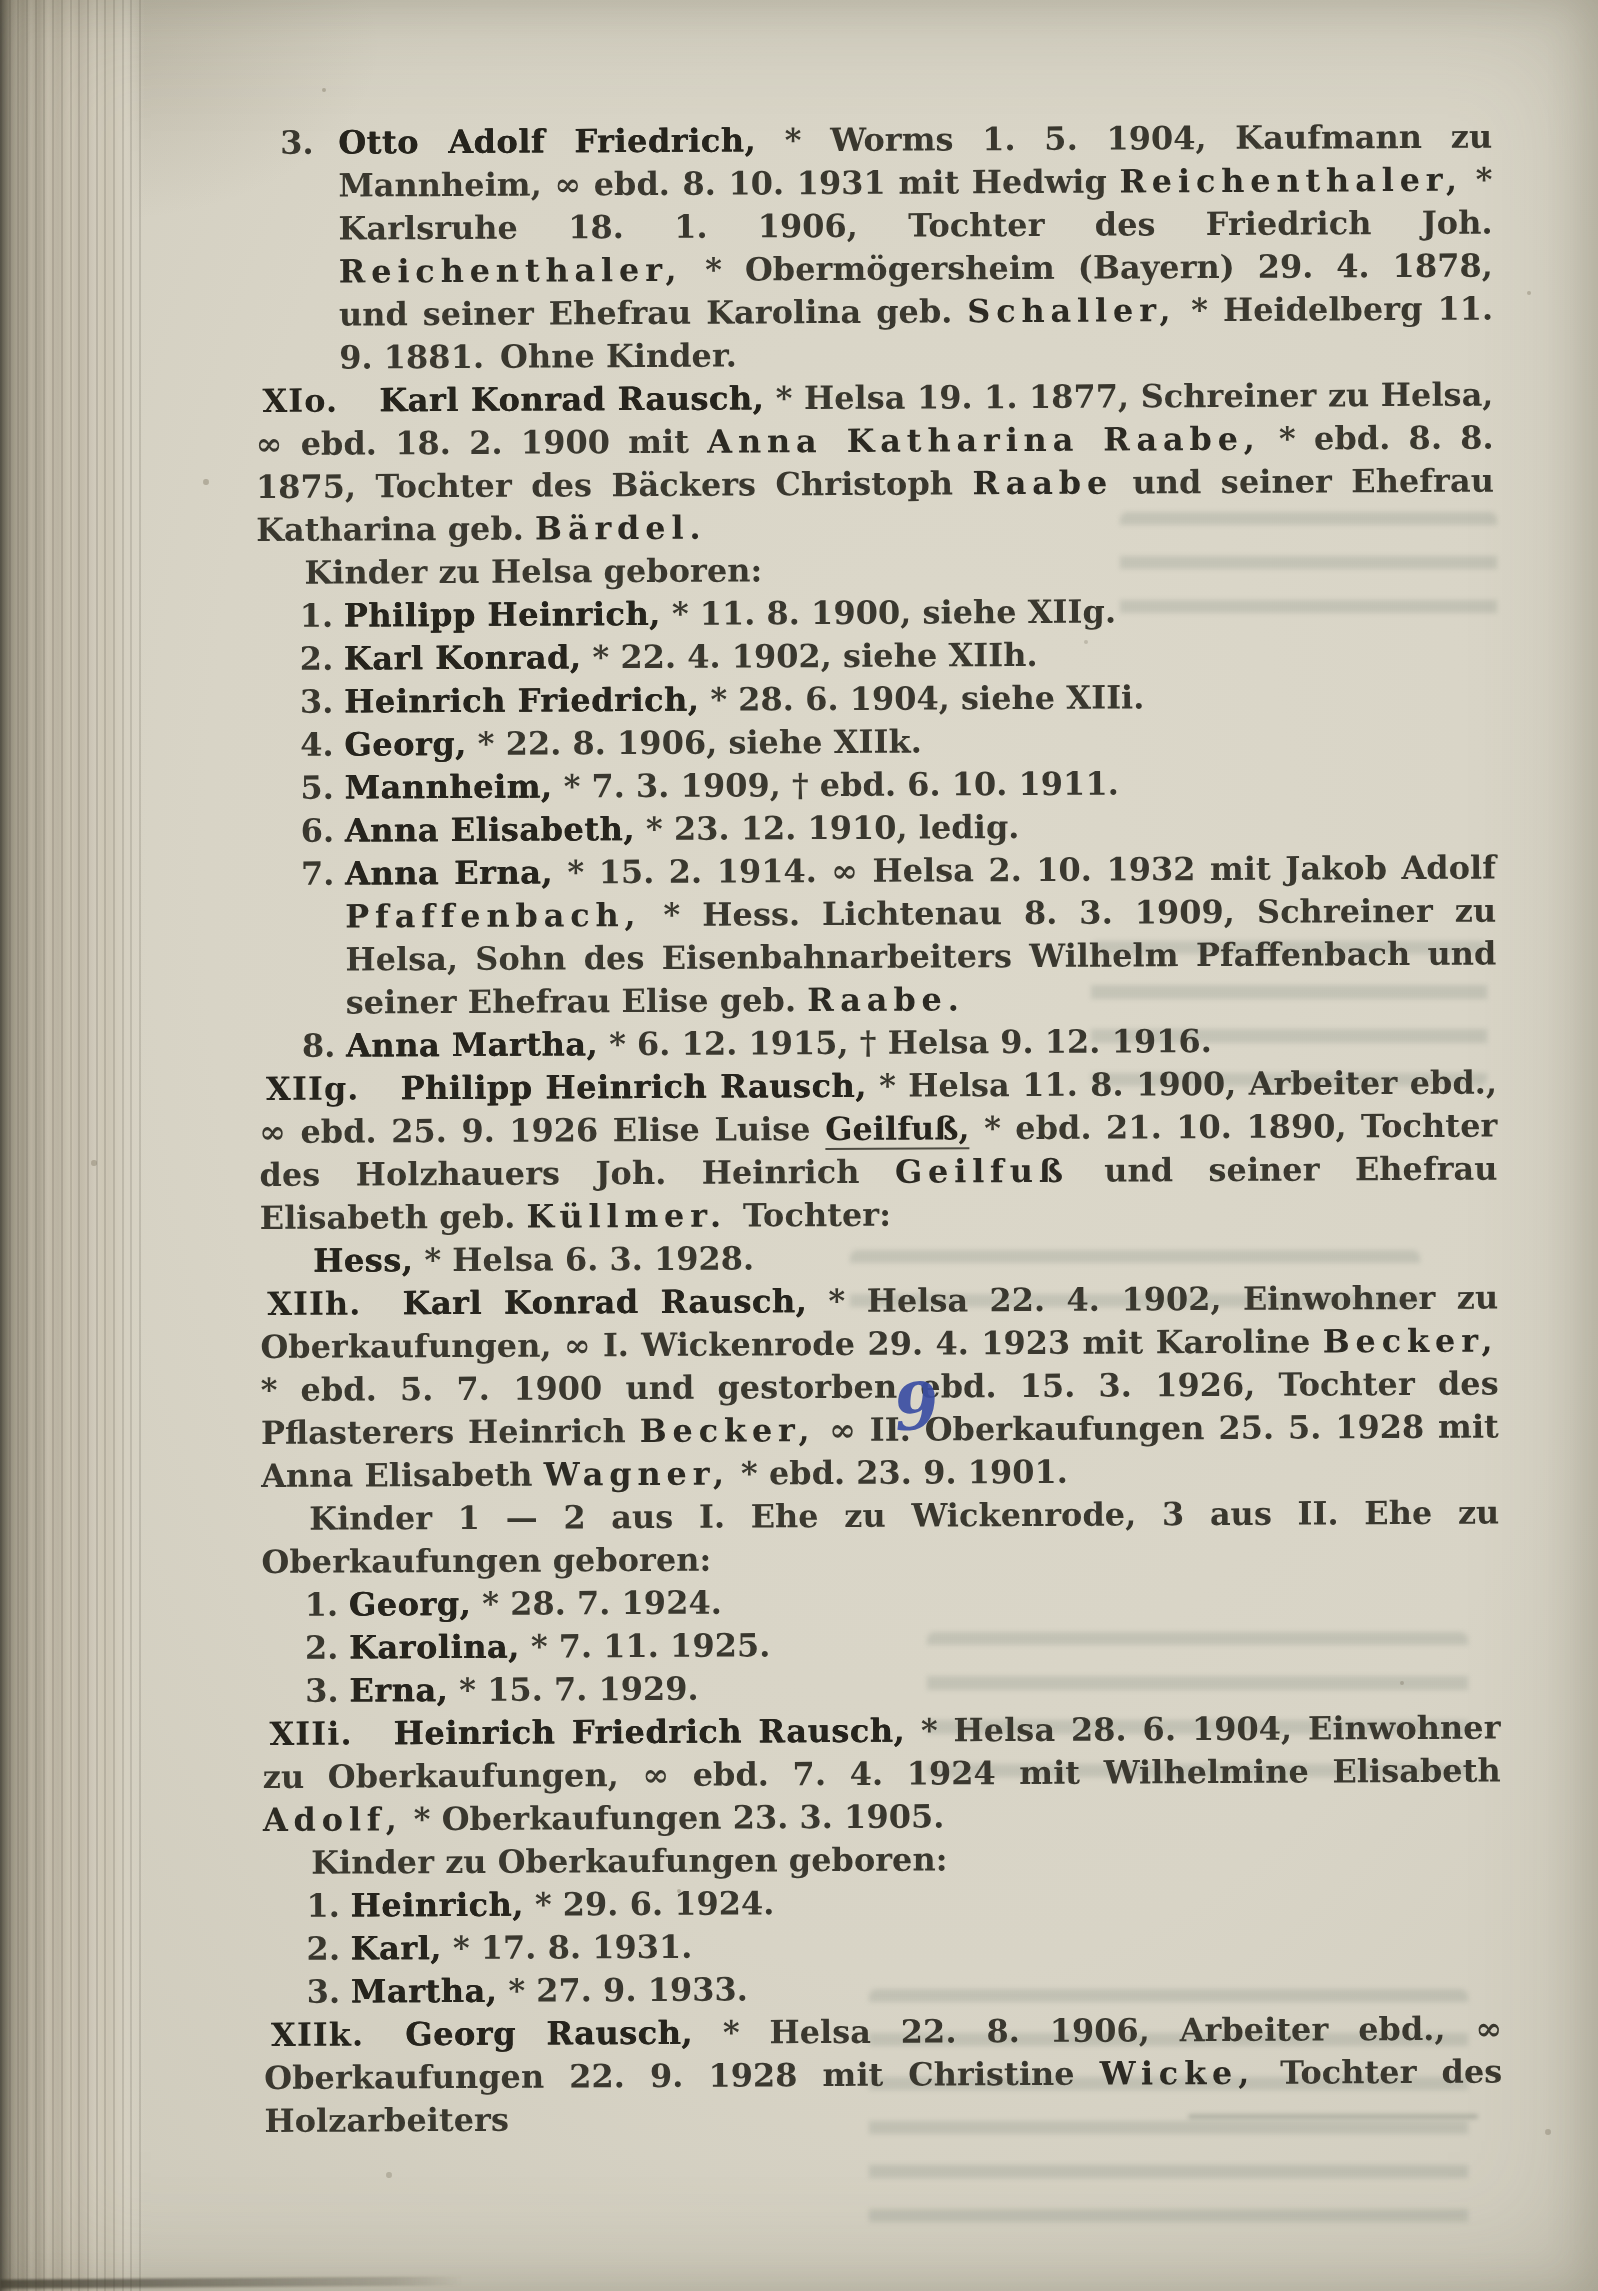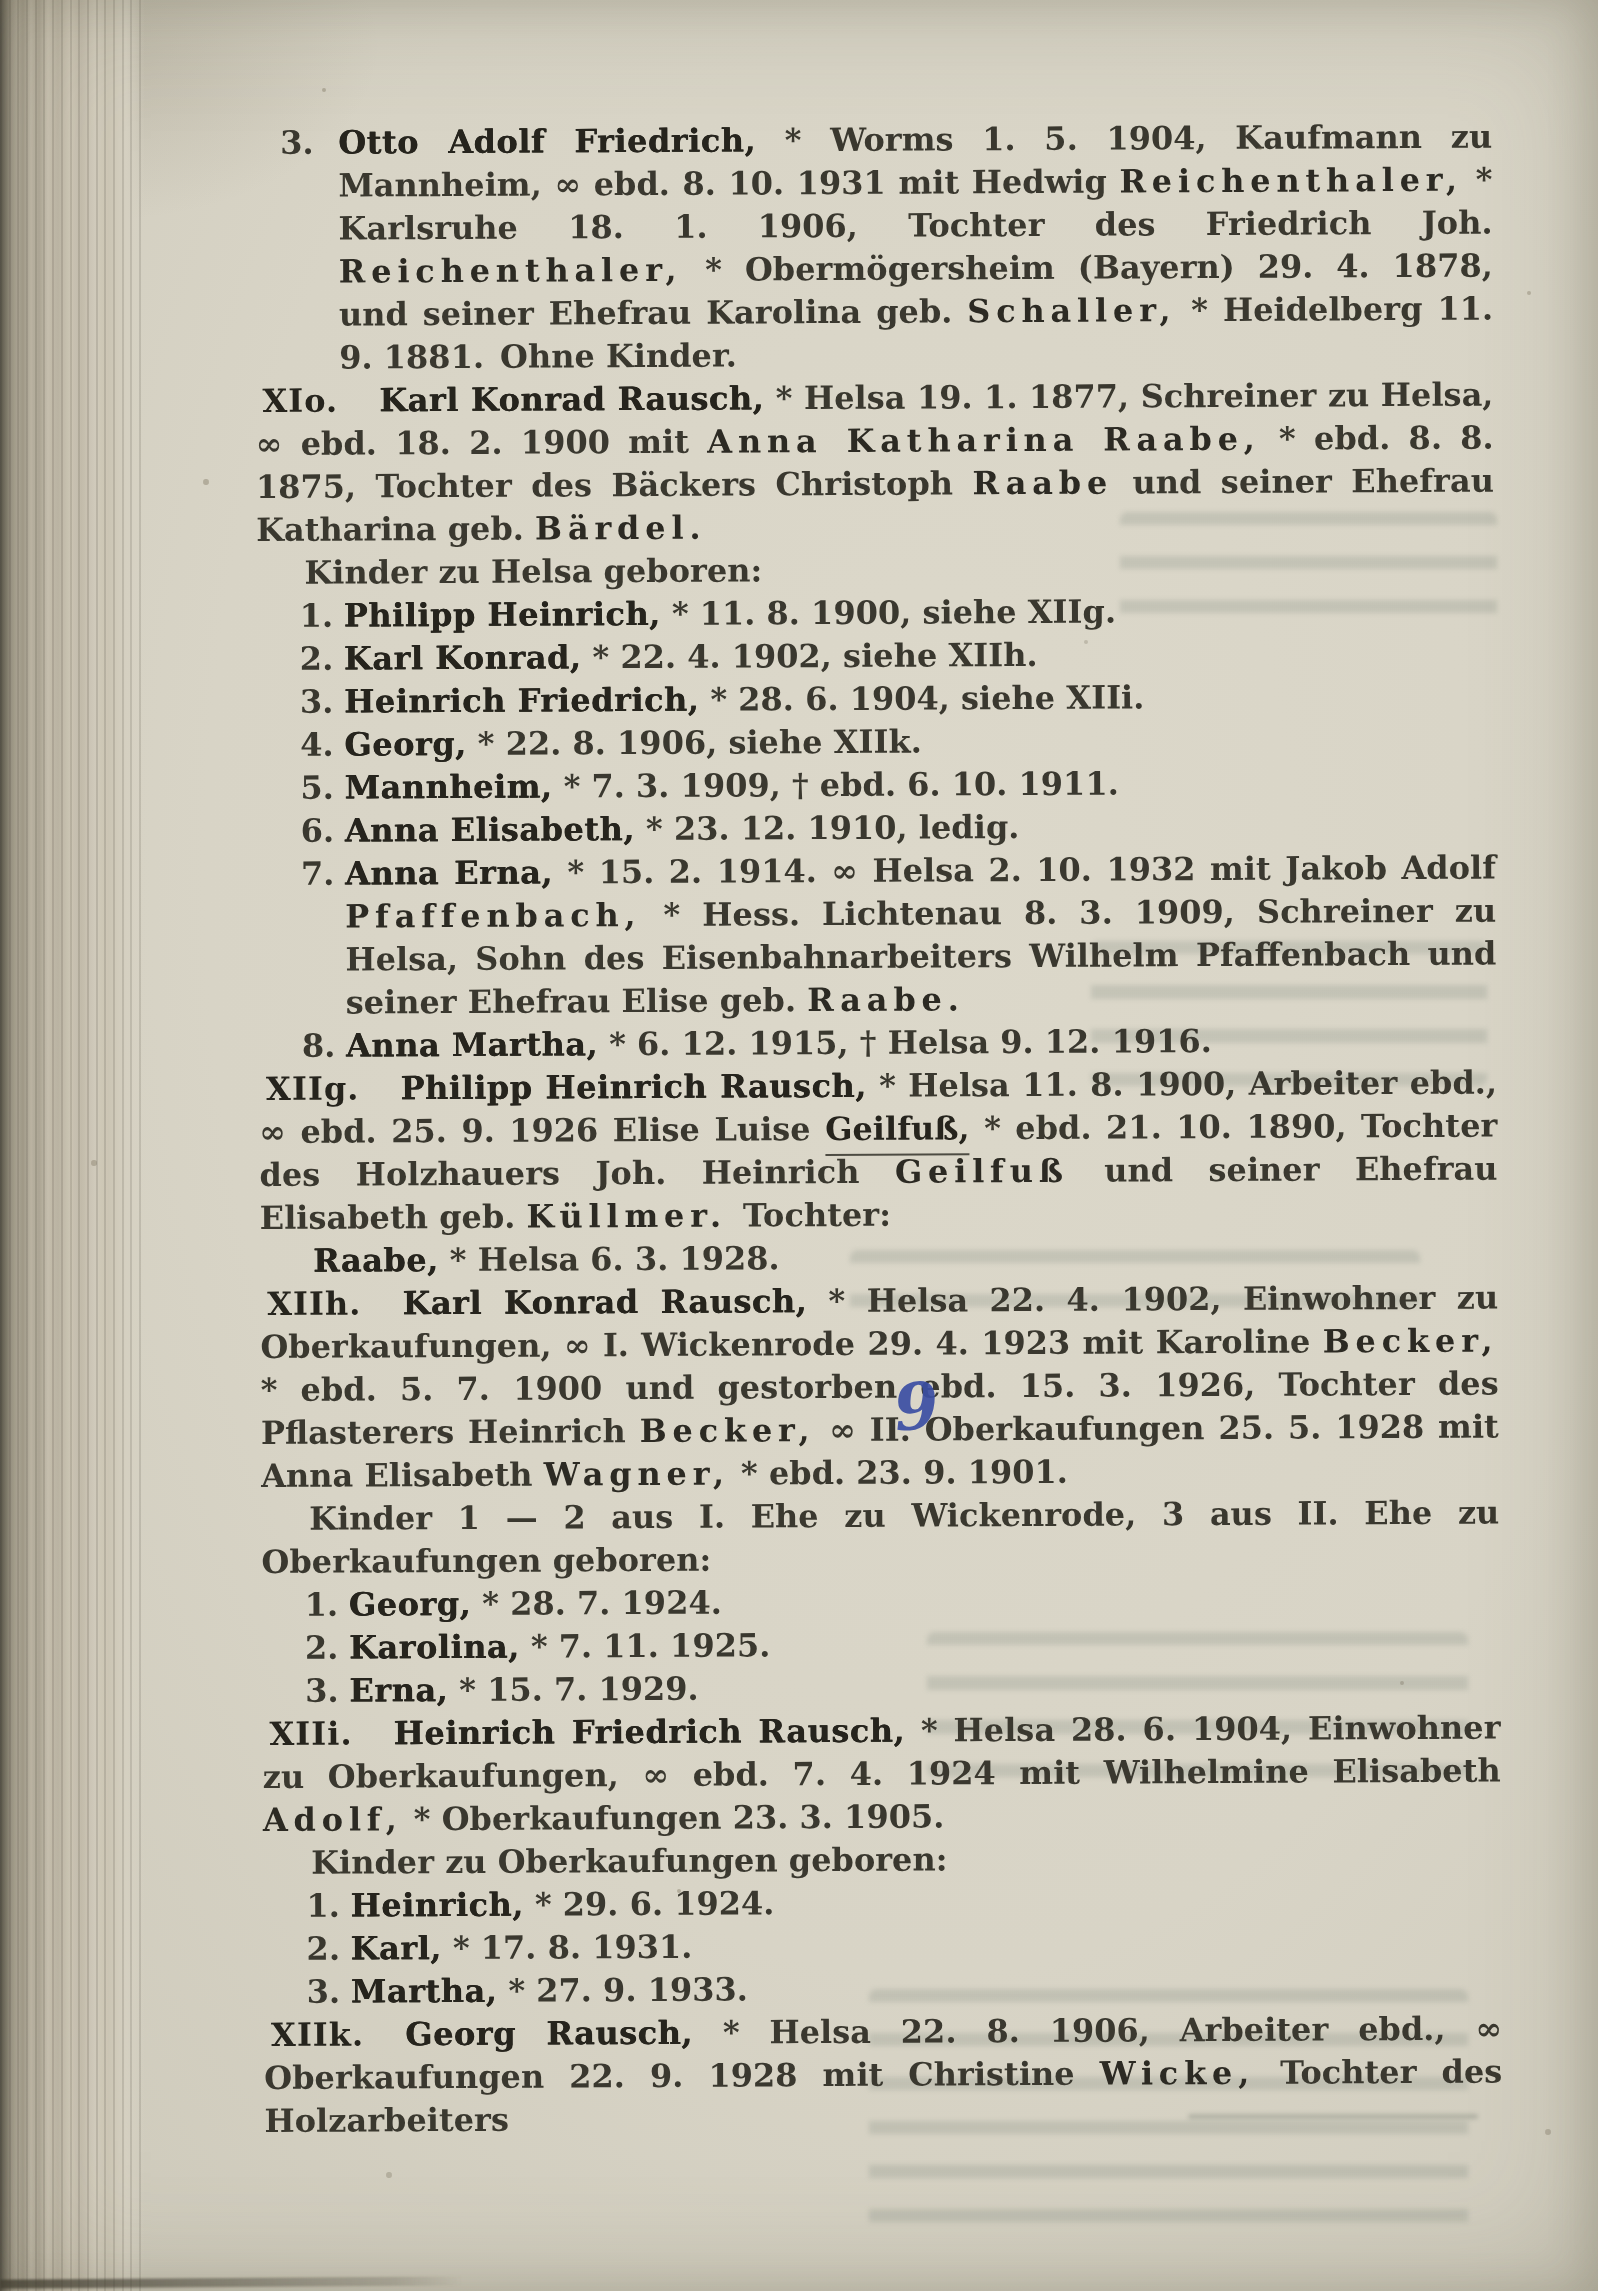--- a/index.html
+++ b/index.html
@@ -44,21 +44,21 @@
   .subhead{margin-top:21px;margin-bottom:5.8px;text-indent:48px;}
   .child-line{margin-top:15.4px;text-indent:53px;}
   .para-indent{margin-top:21px;text-indent:48px;}
   .list-item{padding-left:87px;text-indent:-44px;}
   .list-item .num{display:inline-block;width:44px;text-indent:0;}
   .list-item-deep{padding-left:84px;text-indent:-58px;}
   .list-item-deep .num{display:inline-block;width:58px;text-indent:0;}
   .label{margin-right:41px;letter-spacing:1px;color:#26241d;margin-left:7px;}
   .st-name{letter-spacing:0.5px;color:#26241d;text-shadow:0.4px 0 0 currentColor;}
   .st-sperr{letter-spacing:5.8px;color:#2c2a23;}
-  .st-underline{border-bottom:2.9px solid rgba(52,50,42,.85);padding-bottom:6px;color:#26241d;}
+  .st-underline{border-bottom:2.9px solid rgba(52,50,42,.85);padding-bottom:0;color:#26241d;}
   .handwritten{
     position:absolute;left:894px;top:1375px;
     font-size:64px;line-height:64px;font-style:italic;
     transform:rotate(-5deg);opacity:.92;pointer-events:none;
   }
   .bleed{
     position:absolute;pointer-events:none;border-radius:7.7px;
     background:repeating-linear-gradient(180deg,rgba(108,122,112,.20) 0 13.5px,rgba(108,122,112,0) 13.5px 44px);
     filter:blur(2.9px);transform:scaleX(-1);
   }
@@ -101,21 +101,21 @@
       <p class="subhead"><span>Kinder zu Helsa geboren:</span></p>
       <p class="list-item"><span class="num">1.</span><span class="st-name">Philipp Heinrich,</span><span> * 11. 8. 1900, siehe XIIg.</span></p>
       <p class="list-item"><span class="num">2.</span><span class="st-name">Karl Konrad,</span><span> * 22. 4. 1902, siehe XIIh.</span></p>
       <p class="list-item"><span class="num">3.</span><span class="st-name">Heinrich Friedrich,</span><span> * 28. 6. 1904, siehe XIIi.</span></p>
       <p class="list-item"><span class="num">4.</span><span class="st-name">Georg,</span><span> * 22. 8. 1906, siehe XIIk.</span></p>
       <p class="list-item"><span class="num">5.</span><span class="st-name">Mannheim,</span><span> * 7. 3. 1909, † ebd. 6. 10. 1911.</span></p>
       <p class="list-item"><span class="num">6.</span><span class="st-name">Anna Elisabeth,</span><span> * 23. 12. 1910, ledig.</span></p>
       <p class="list-item"><span class="num">7.</span><span class="st-name">Anna Erna,</span><span> * 15. 2. 1914. ∞ Helsa 2. 10. 1932 mit Jakob Adolf </span><span class="st-sperr">Pfaffenbach,</span><span> * Hess. Lichtenau 8. 3. 1909, Schreiner zu Helsa, Sohn des Eisenbahnarbeiters Wilhelm Pfaffenbach und seiner Ehefrau Elise geb. </span><span class="st-sperr">Raabe.</span></p>
       <p class="list-item"><span class="num">8.</span><span class="st-name">Anna Martha,</span><span> * 6. 12. 1915, † Helsa 9. 12. 1916.</span></p>
       <p class="entry"><span class="label">XIIg.</span><span class="st-name">Philipp Heinrich Rausch,</span><span> * Helsa 11. 8. 1900, Arbeiter ebd., ∞ ebd. 25. 9. 1926 Elise Luise </span><span class="st-underline">Geilfuß,</span><span> * ebd. 21. 10. 1890, Tochter des Holzhauers Joh. Heinrich </span><span class="st-sperr">Geilfuß</span><span> und seiner Ehefrau Elisabeth geb. </span><span class="st-sperr">Küllmer.</span><span> Tochter:</span></p>
-      <p class="child-line"><span class="st-name">Raabe,</span><span> * Helsa 6. 3. 1928.</span></p>
+      <p class="child-line"><span class="st-name">Hess,</span><span> * Helsa 6. 3. 1928.</span></p>
       <p class="entry"><span class="label">XIIh.</span><span class="st-name">Karl Konrad Rausch,</span><span> * Helsa 22. 4. 1902, Einwohner zu Oberkaufungen, ∞ I. Wickenrode 29. 4. 1923 mit Karoline </span><span class="st-sperr">Becker,</span><span> * ebd. 5. 7. 1900 und gestorben ebd. 15. 3. 1926, Tochter des Pflasterers Heinrich </span><span class="st-sperr">Becker,</span><span> ∞ II. Oberkaufungen 25. 5. 1928 mit Anna Elisabeth </span><span class="st-sperr">Wagner,</span><span> * ebd. 23. 9. 1901.</span></p>
       <p class="para-indent"><span>Kinder 1 — 2 aus I. Ehe zu Wickenrode, 3 aus II. Ehe zu Oberkaufungen geboren:</span></p>
       <p class="list-item"><span class="num">1.</span><span class="st-name">Georg,</span><span> * 28. 7. 1924.</span></p>
       <p class="list-item"><span class="num">2.</span><span class="st-name">Karolina,</span><span> * 7. 11. 1925.</span></p>
       <p class="list-item"><span class="num">3.</span><span class="st-name">Erna,</span><span> * 15. 7. 1929.</span></p>
       <p class="entry"><span class="label">XIIi.</span><span class="st-name">Heinrich Friedrich Rausch,</span><span> * Helsa 28. 6. 1904, Einwohner zu Oberkaufungen, ∞ ebd. 7. 4. 1924 mit Wilhelmine Elisabeth </span><span class="st-sperr">Adolf,</span><span> * Oberkaufungen 23. 3. 1905.</span></p>
       <p class="subhead"><span>Kinder zu Oberkaufungen geboren:</span></p>
       <p class="list-item"><span class="num">1.</span><span class="st-name">Heinrich,</span><span> * 29. 6. 1924.</span></p>
       <p class="list-item"><span class="num">2.</span><span class="st-name">Karl,</span><span> * 17. 8. 1931.</span></p>
       <p class="list-item"><span class="num">3.</span><span class="st-name">Martha,</span><span> * 27. 9. 1933.</span></p>

